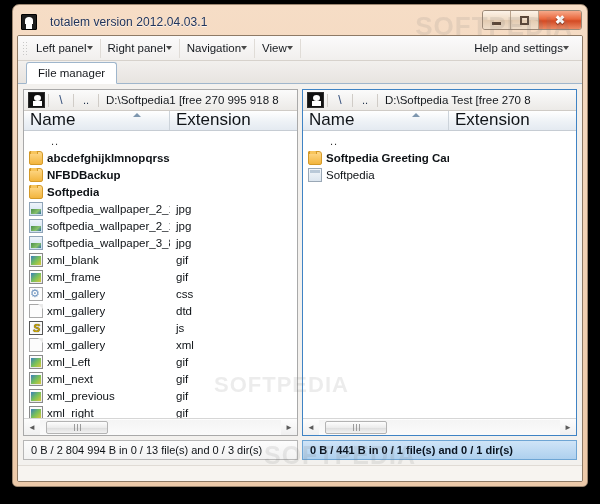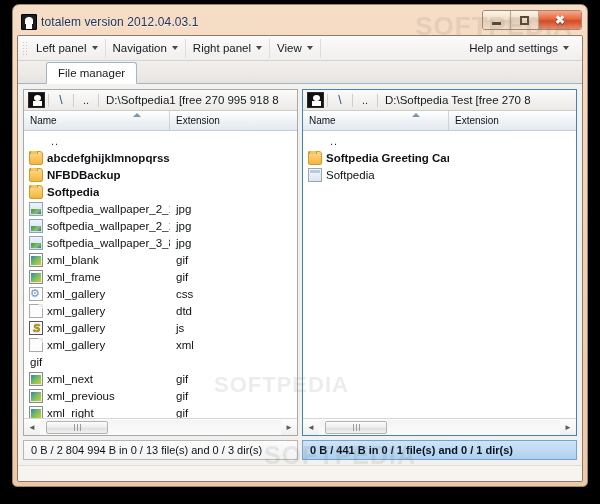--- a/index.html
+++ b/index.html
@@ -16,21 +16,21 @@
     position: absolute; left: 12px; top: 4px;
     width: 576px; height: 483px;
     background: linear-gradient(180deg,#f6ddc6 0%, #f1d2b6 45%, #ecc9a9 100%);
     border: 1px solid #9d8771;
     border-radius: 7px 7px 5px 5px;
     box-shadow: 0 2px 5px rgba(0,0,0,.55);
     padding: 4px 4px 5px 4px;
   }
   .titlebar {
     position: relative; height: 26px;
-    display: flex; align-items: center; gap: 4px;
+    display: flex; align-items: center; gap: 13px;
     padding-left: 4px;
   }
   .app-icon {
     width: 16px; height: 16px; background: #1d1d1d;
     border: 1px solid #000; border-radius: 1px;
     position: relative; flex: none;
   }
   .app-icon::before {
     content: ""; position: absolute; left: 3px; top: 2px;
     width: 8px; height: 7px; background: #fff; border-radius: 50% 50% 0 0;
@@ -79,21 +79,21 @@
   .menubar {
     height: 25px; display: flex; align-items: center;
     background: linear-gradient(180deg,#fbfbfb 0%,#f1efed 100%);
     border-bottom: 1px solid #d7d2cc;
     padding-left: 4px; position: relative;
   }
   .grip { width: 5px; height: 15px; margin-right: 2px;
     background-image: radial-gradient(#bdbdbd 40%, transparent 41%);
     background-size: 3px 3px; opacity: .8; }
   .menu-item {
-    display: flex; align-items: center; gap: 5px;
+    display: flex; align-items: center; 
     font-size: 11.5px; color: #15191f; padding: 3px 7px 4px 7px;
     white-space: nowrap; border-right: 1px solid #e0dcd7; height: 19px;
   }
   .menu-item:last-of-type { border-right: none; }
   .caret {
     width: 0; height: 0; border-left: 3.5px solid transparent;
     border-right: 3.5px solid transparent; border-top: 4px solid #4a4a4a;
     margin-top: 1px;
   }
   .menu-right { margin-left: auto; padding-right: 6px; display: flex; align-items: center; }
@@ -102,21 +102,21 @@
   .tabstrip {
     height: 23px; position: relative;
     background: linear-gradient(180deg,#f2f0ee 0%,#e7e4e0 100%);
     border-bottom: 1px solid #9fb6cc;
     display: flex; align-items: flex-end; padding-left: 8px;
   }
   .tab {
     height: 22px; padding: 0 11px; display: flex; align-items: center;
     font-size: 11.5px; color: #16191d; background: #ffffff;
     border: 1px solid #9fb6cc; border-bottom: 1px solid #ffffff;
-    border-radius: 3px 3px 0 0; position: relative; top: 1px; margin-left: 20px;
+    border-radius: 3px 3px 0 0; position: relative; top: 1px;
   }
 
   .panes {
     flex: 1; display: flex; gap: 4px; padding: 5px 5px 0 5px;
     background: #f3f1ee; min-height: 0;
   }
   .pane {
     flex: 1; display: flex; flex-direction: column; min-width: 0;
     background: #ffffff; border: 1px solid #a9a9a9;
   }
@@ -149,21 +149,21 @@
     font-size: 11.5px; color: #14181d; padding-left: 6px;
     white-space: nowrap; overflow: hidden; flex: 1; min-width: 0;
   }
 
   .colhead {
     height: 20px; display: flex;
     background: linear-gradient(180deg,#ffffff 0%,#eef2f6 55%,#e4eaf1 100%);
     border-bottom: 1px solid #c6ccd3; position: relative; flex: none;
   }
   .col {
-    font-size: 10px; color: #101418; display: flex; align-items: center;
+    font-size: 17px; color: #101418; display: flex; align-items: flex-end;
     padding-left: 6px; position: relative;
   }
   .col.name { width: 146px; border-right: 1px solid #ccd3da; }
   .col.ext { flex: 1; }
   .sort-arrow {
     position: absolute; right: 28px; top: 2px;
     width: 0; height: 0; border-left: 4px solid transparent;
     border-right: 4px solid transparent; border-bottom: 4px solid #7d96ae;
   }
 
@@ -305,25 +305,25 @@
 
     <div class="client">
 
       <div class="menubar">
         <div class="grip"></div>
         <div class="menu-item">
           <span>Left panel</span>
           <span class="caret"></span>
         </div>
         <div class="menu-item">
+          <span>Right panel</span>
+          <span class="caret"></span>
+        </div>
+        <div class="menu-item">
           <span>Navigation</span>
-          <span class="caret"></span>
-        </div>
-        <div class="menu-item">
-          <span>Right panel</span>
           <span class="caret"></span>
         </div>
         <div class="menu-item">
           <span>View</span>
           <span class="caret"></span>
         </div>
         <div class="menu-right">
           <div class="menu-item">
             <span>Help and settings</span>
             <span class="caret"></span>
@@ -440,20 +440,24 @@
                 <div class="ex">js</div>
               </div>
               <div class="row">
                 <div class="nm">
                   <span class="ic doc"></span>
                   <span class="lbl">xml_gallery</span>
                 </div>
                 <div class="ex">xml</div>
               </div>
               <div class="row">
+                <div class="nm">
+                  <span class="ic gif"></span>
+                  <span class="lbl">xml_Left</span>
+                </div>
                 <div class="ex">gif</div>
               </div>
               <div class="row">
                 <div class="nm">
                   <span class="ic gif"></span>
                   <span class="lbl">xml_next</span>
                 </div>
                 <div class="ex">gif</div>
               </div>
               <div class="row">

